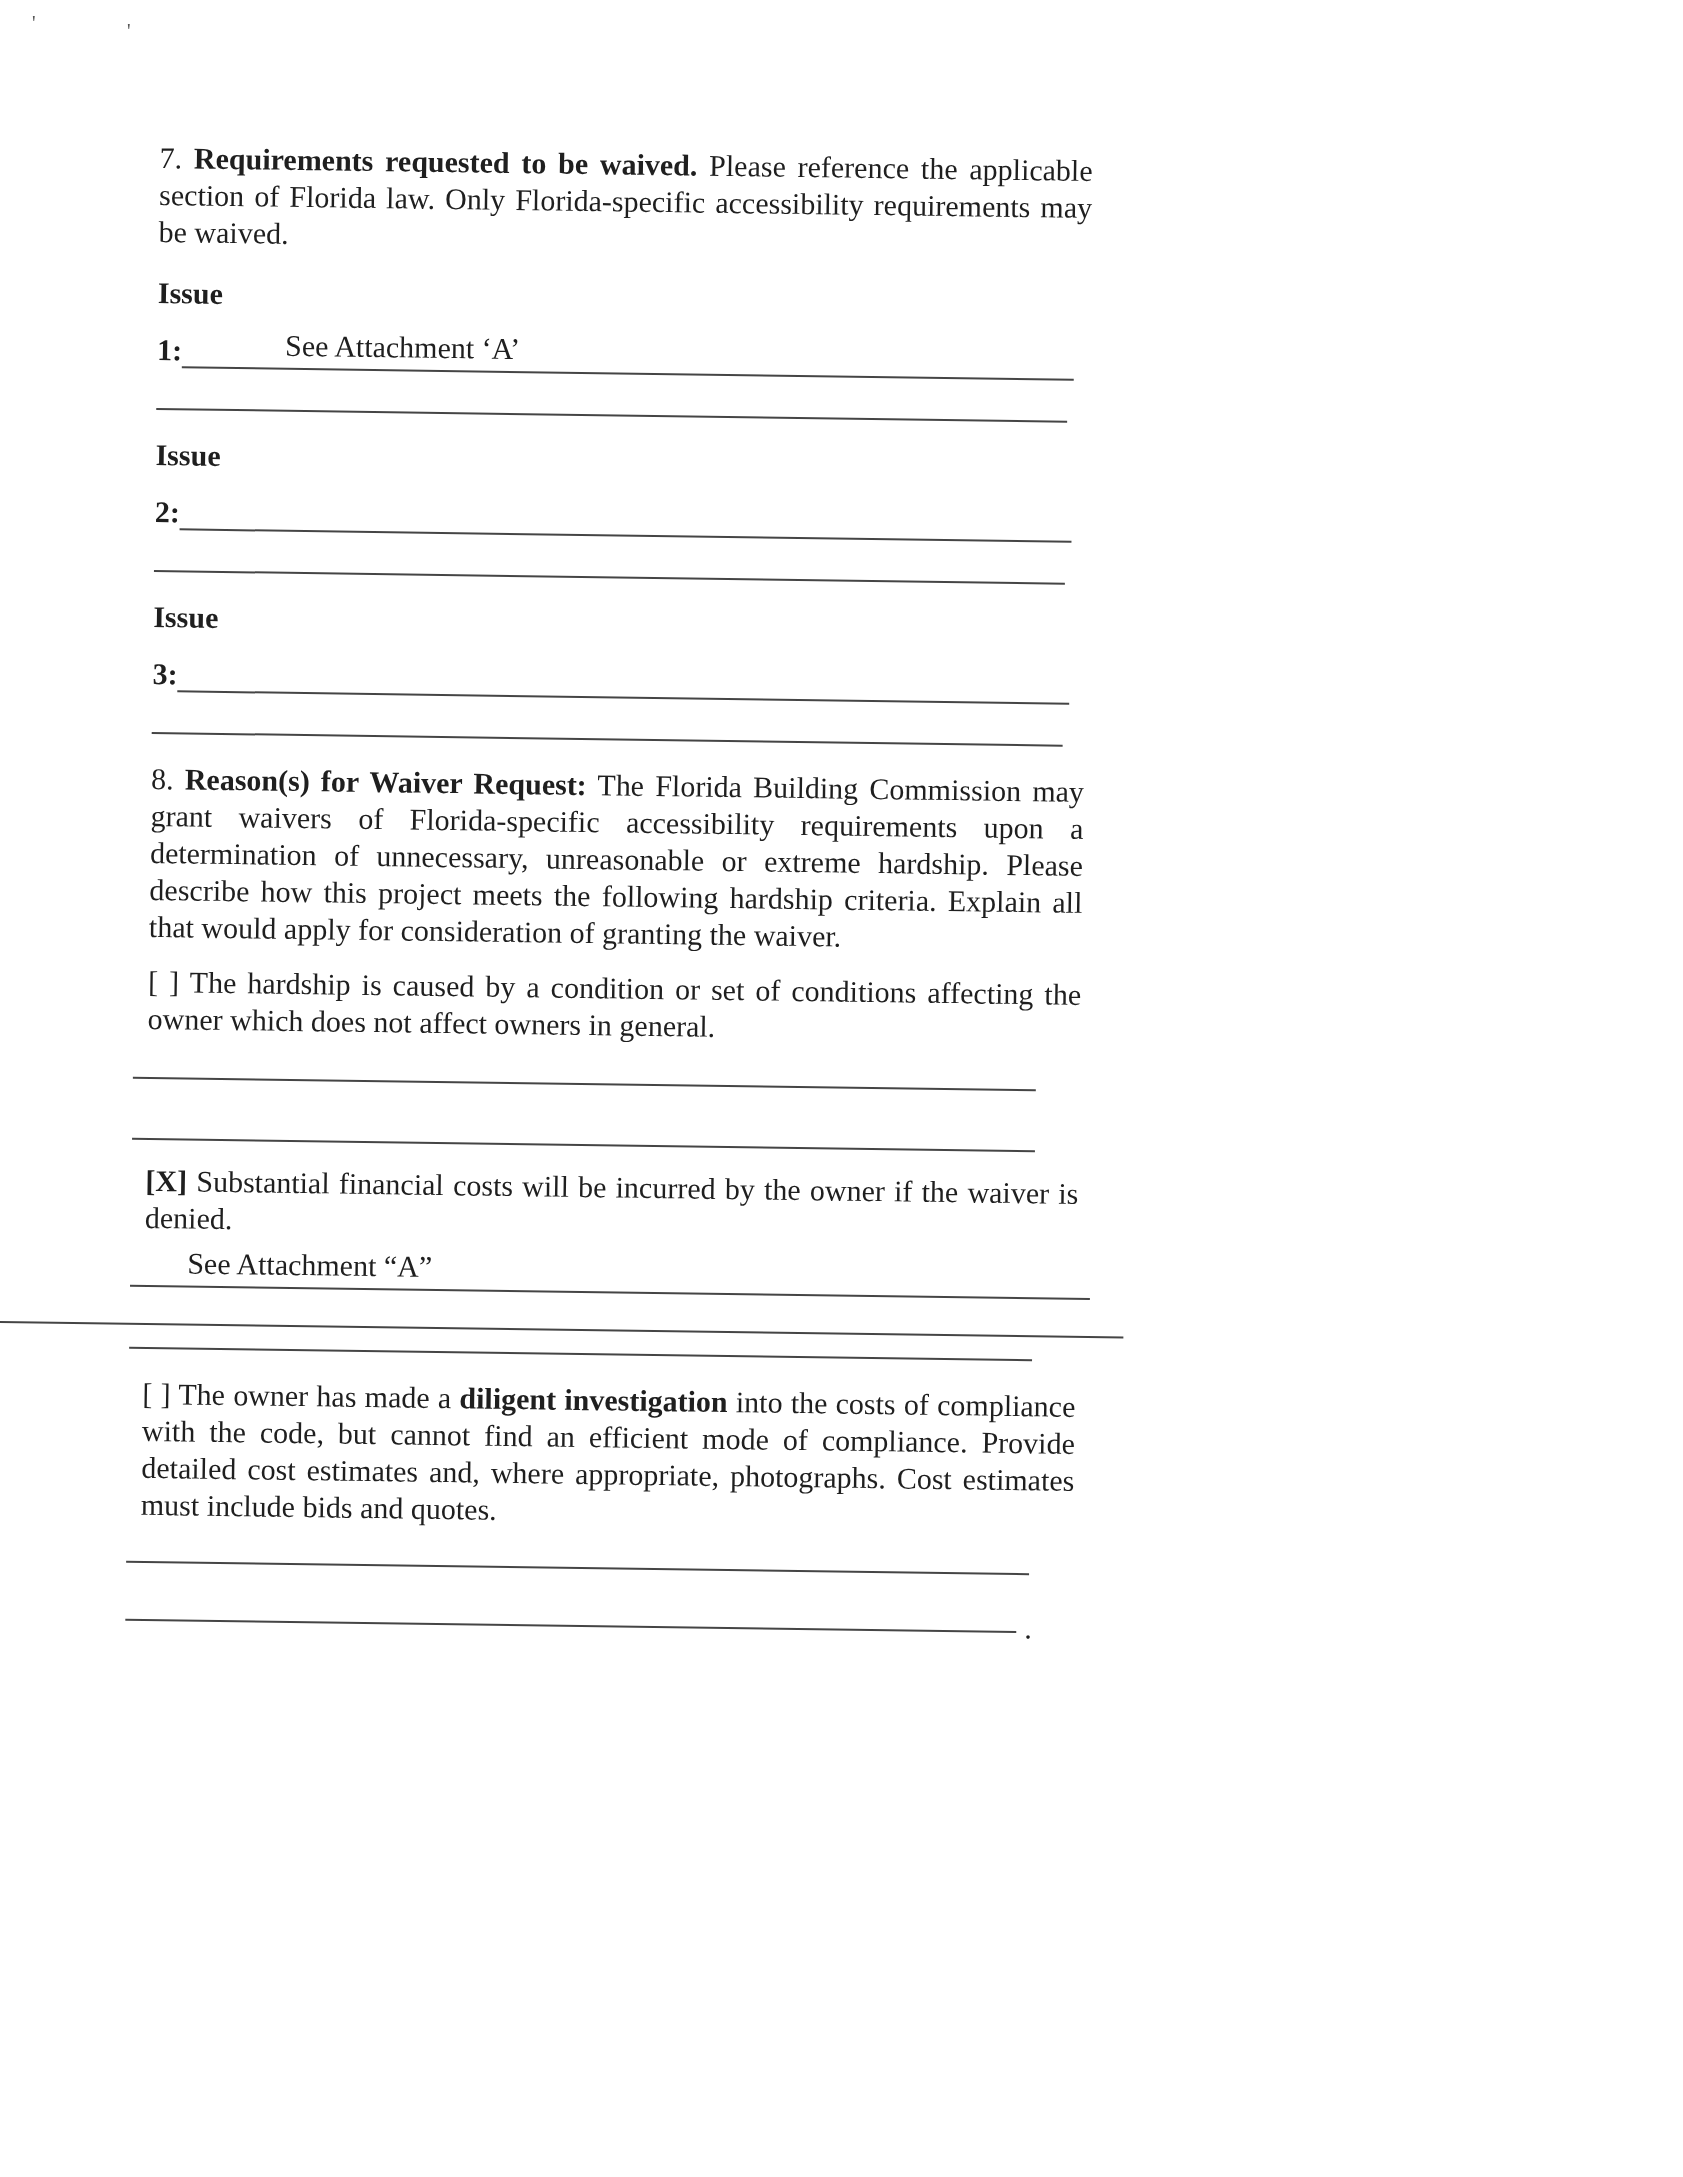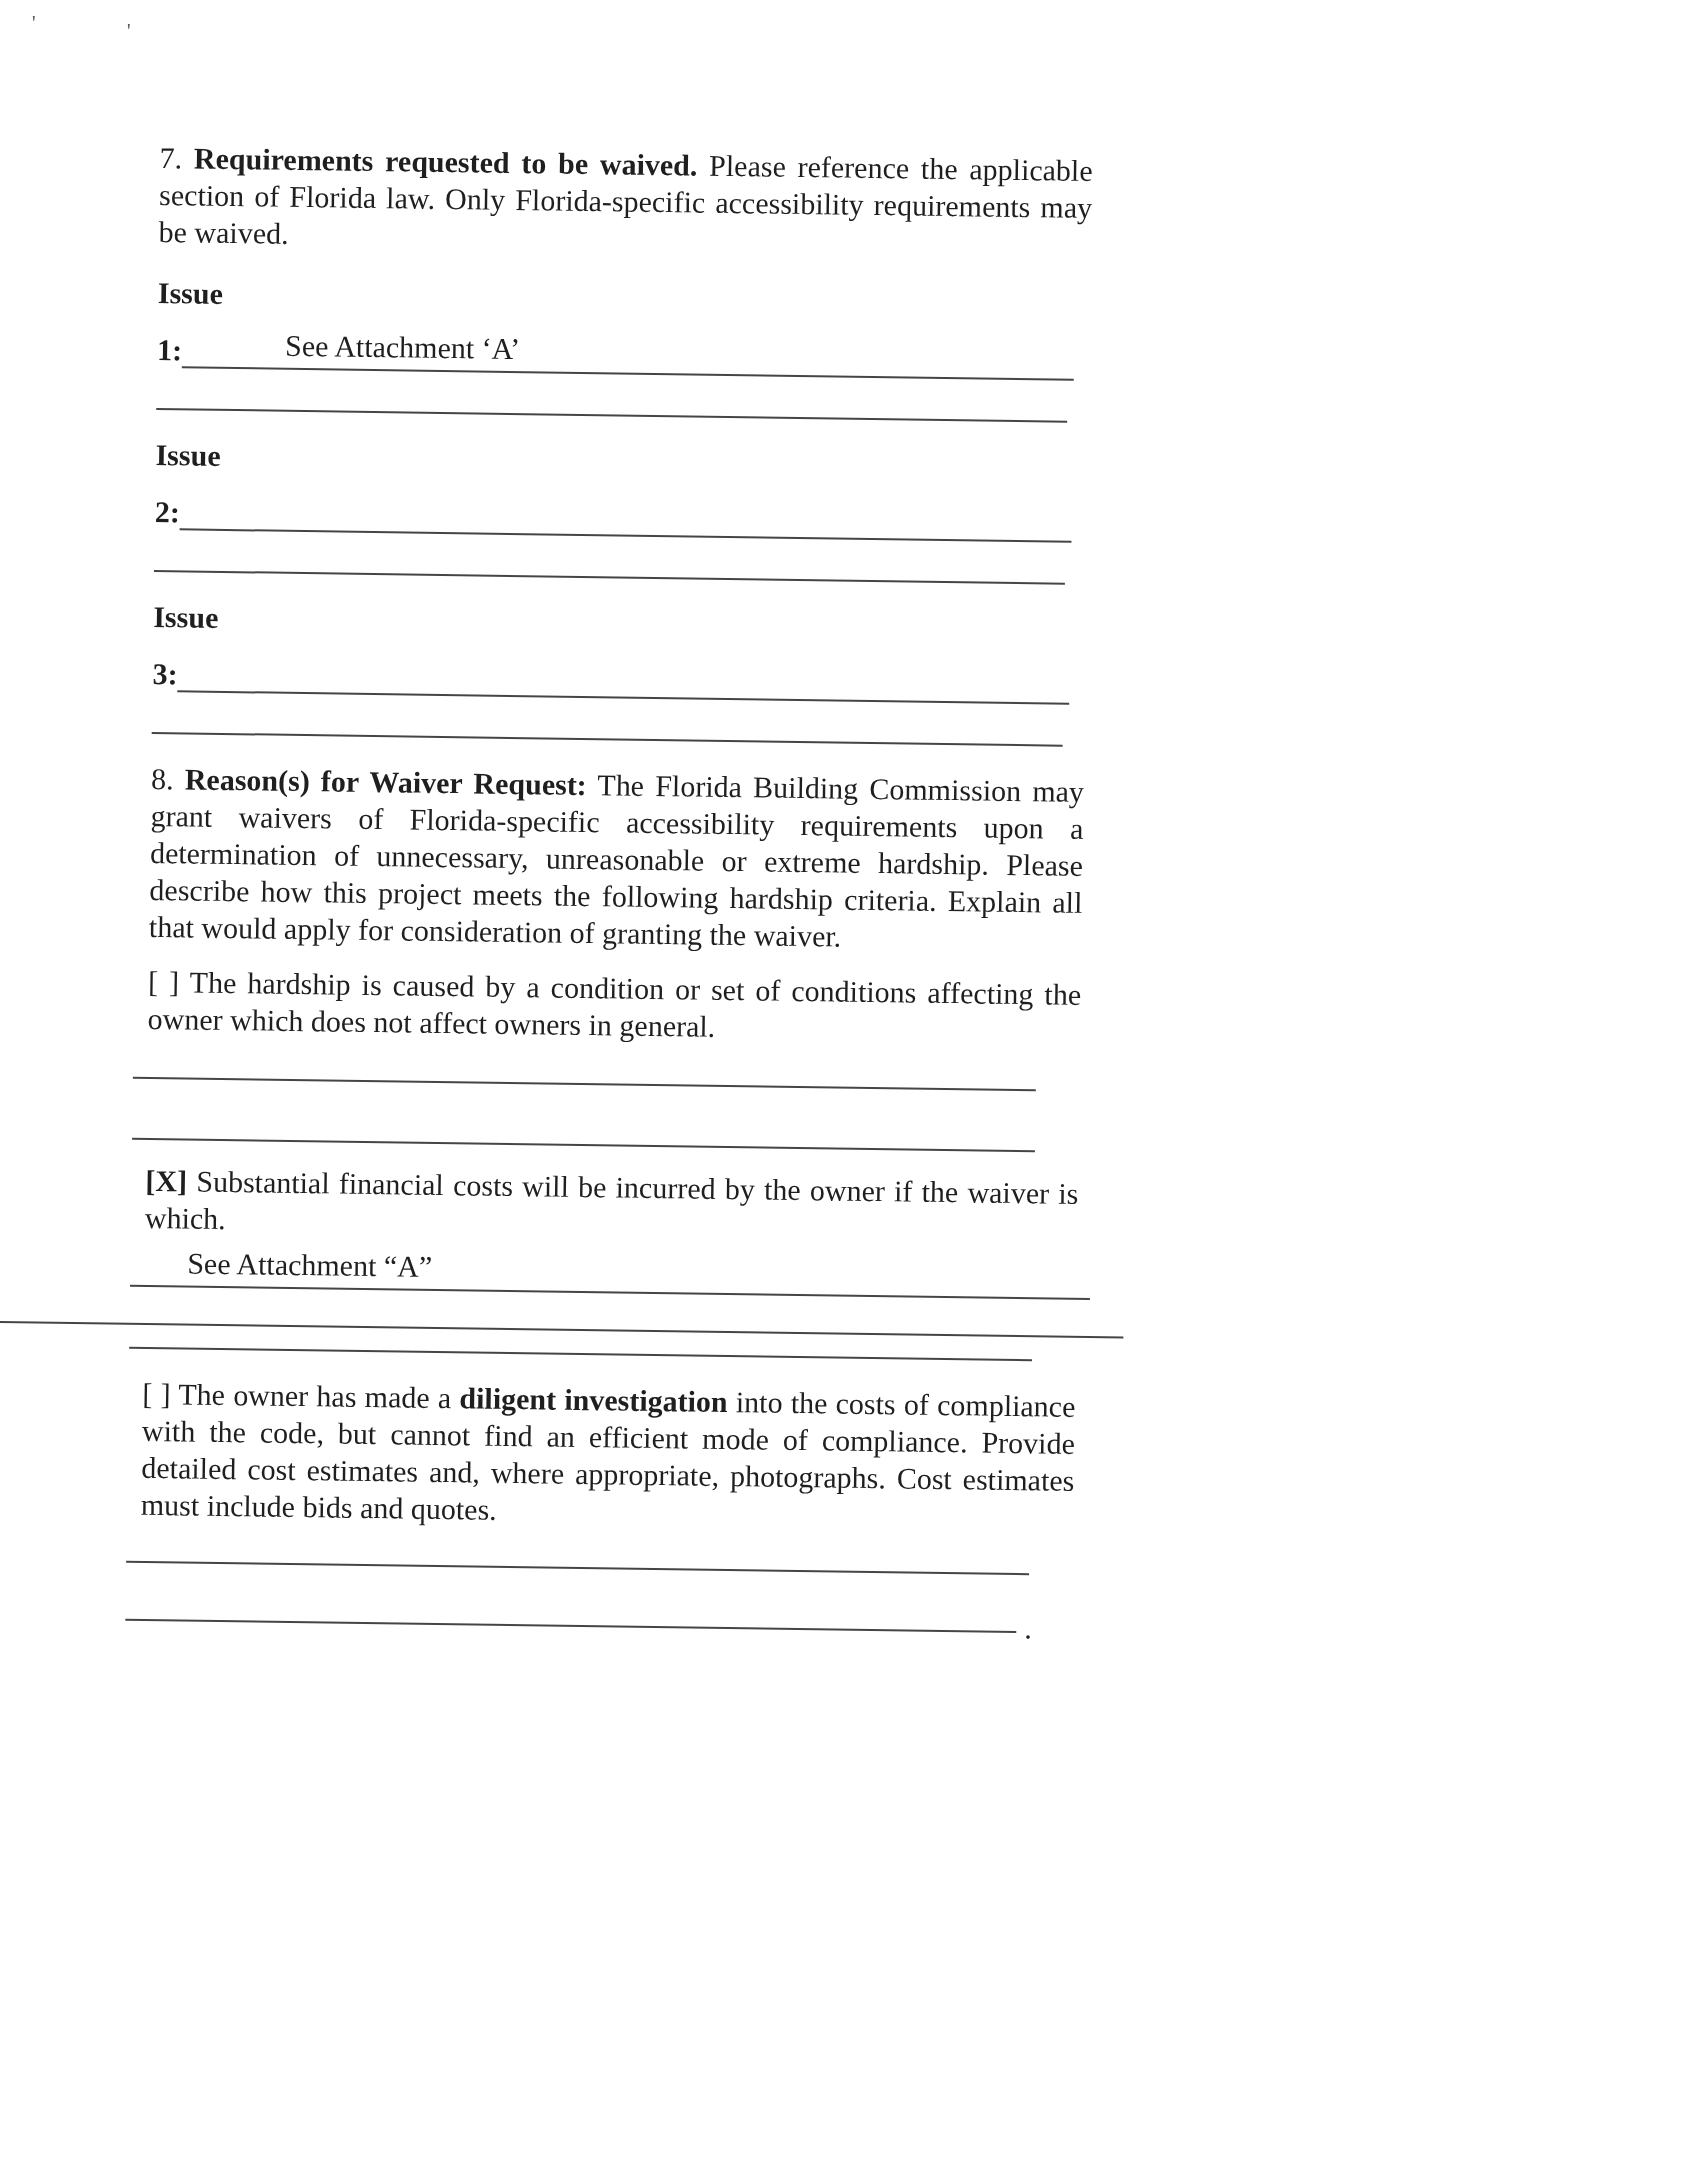--- a/index.html
+++ b/index.html
@@ -126,21 +126,21 @@
 
     <p class="para crit">
       <span>[ ]</span>
       <span>The hardship is caused by a condition or set of conditions affecting the owner which does not affect owners in general.</span>
     </p>
     <div class="rule rule-a mt40"></div>
     <div class="rule rule-a mt60"></div>
 
     <p class="para crit crit2">
       <span class="b">[X]</span>
-      <span>Substantial financial costs will be incurred by the owner if the waiver is which.</span>
+      <span>Substantial financial costs will be incurred by the owner if the waiver is denied.</span>
     </p>
     <div class="crit-answer"><span>See Attachment “A”</span></div>
     <div class="rule rule-wide"></div>
     <div class="rule rule-a mt22"></div>
 
     <p class="para crit crit3">
       <span>[ ]</span>
       <span>The owner has made a </span><span class="b">diligent investigation</span><span> into the costs of compliance with the code, but cannot find an efficient mode of compliance. Provide detailed cost estimates and, where appropriate, photographs. Cost estimates must include bids and quotes.</span>
     </p>
     <div class="rule rule-a mt38"></div>

